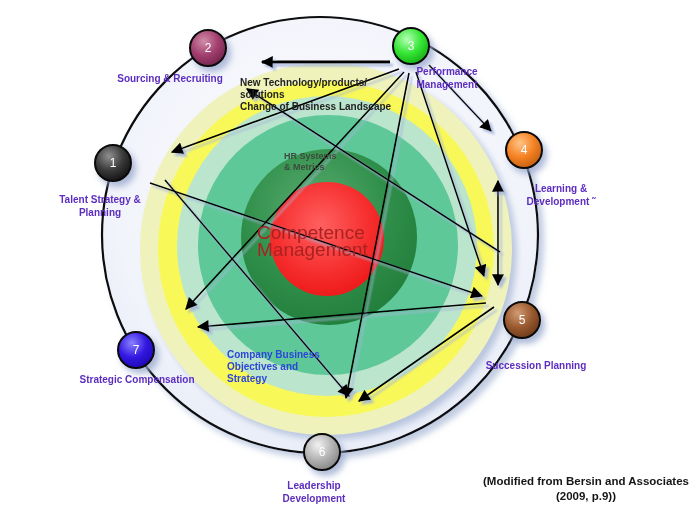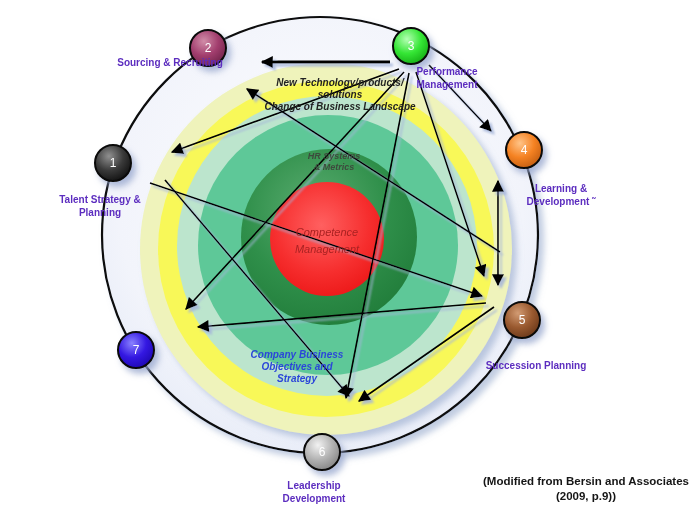--- a/index.html
+++ b/index.html
@@ -19,24 +19,24 @@
   .n3 { background:radial-gradient(circle at 38% 30%, #b4ffb4 0%, #35e635 45%, #0b9c0b 95%); }
   .n4 { background:radial-gradient(circle at 38% 30%, #ffc488 0%, #f58222 45%, #b2520c 95%); }
   .n5 { background:radial-gradient(circle at 38% 30%, #d29b73 0%, #9a5a30 45%, #5c2e12 95%); }
   .n6 { background:radial-gradient(circle at 38% 30%, #f2f2f2 0%, #b4b4b4 45%, #767676 95%); }
   .n7 { background:radial-gradient(circle at 38% 30%, #8a82ff 0%, #3418e2 45%, #1602a2 95%); }
 
   .lbl {
     position:absolute; text-align:center; white-space:pre-line;
     font-size:10px; font-weight:bold; color:#5c2dbf; line-height:13px;
   }
-  .ringlbl { position:absolute; text-align:center; white-space:pre-line; font-weight:bold;font-style:italic; }
+  .ringlbl { position:absolute; white-space:pre-line; font-weight:bold; }
   .lbl-env        { font-size:10px; color:#222222; line-height:12px; font-weight:600; }
   .lbl-hr         { font-size:9px;  color:#3d4a3d; line-height:11px; font-weight:600; }
-  .lbl-competence { font-size:11px; color:#aa2222; line-height:17px; font-weight:normal; }
+  .lbl-competence { font-size:19px; color:#aa2222; line-height:17px; font-weight:normal; }
   .lbl-company    { font-size:10px; color:#2b46d9; line-height:12px; }
   .footer-note {
     position:absolute; text-align:center; white-space:pre-line;
     font-size:11.5px; font-weight:bold; color:#151515; line-height:15px;
   }
 </style>
 </head>
 <body>
 
 <div class="stage">
@@ -113,28 +113,29 @@
     </div>
   <div class="node n6" style="left:303px; top:433px;">
       <span>6</span>
     </div>
   <div class="node n7" style="left:117px; top:331px;">
       <span>7</span>
     </div>
 
   <div class="lbl" style="left:30px;  top:193px; width:140px;">Talent Strategy &amp;
 Planning</div>
-  <div class="lbl" style="left:80px;  top:56px;  width:180px;">Sourcing &amp; Recruiting</div>
+  <div class="lbl" style="left:80px;  top:72px;  width:180px;">Sourcing &amp; Recruiting</div>
   <div class="lbl" style="left:392px; top:65px;  width:110px;">Performance
 Management</div>
   <div class="lbl" style="left:501px; top:182px; width:120px;">Learning &amp;
 Development ˜</div>
   <div class="lbl" style="left:451px; top:359px; width:170px;">Succession Planning</div>
   <div class="lbl" style="left:254px; top:479px; width:120px;">Leadership
 Development</div>
+  <div class="lbl" style="left:47px;  top:373px; width:180px;">Strategic Compensation</div>
 
   <div class="ringlbl lbl-env" style="left:240px; top:77px; width:200px;">New Technology/products/
 solutions
 Change of Business Landscape</div>
   <div class="ringlbl lbl-hr" style="left:284px; top:151px; width:100px;">HR Systems
 &amp; Metrics</div>
   <div class="ringlbl lbl-competence" style="left:257px; top:224px; width:140px;">Competence
 Management</div>
   <div class="ringlbl lbl-company" style="left:227px; top:329px; width:140px;margin-top:20px;">Company Business
 Objectives and

